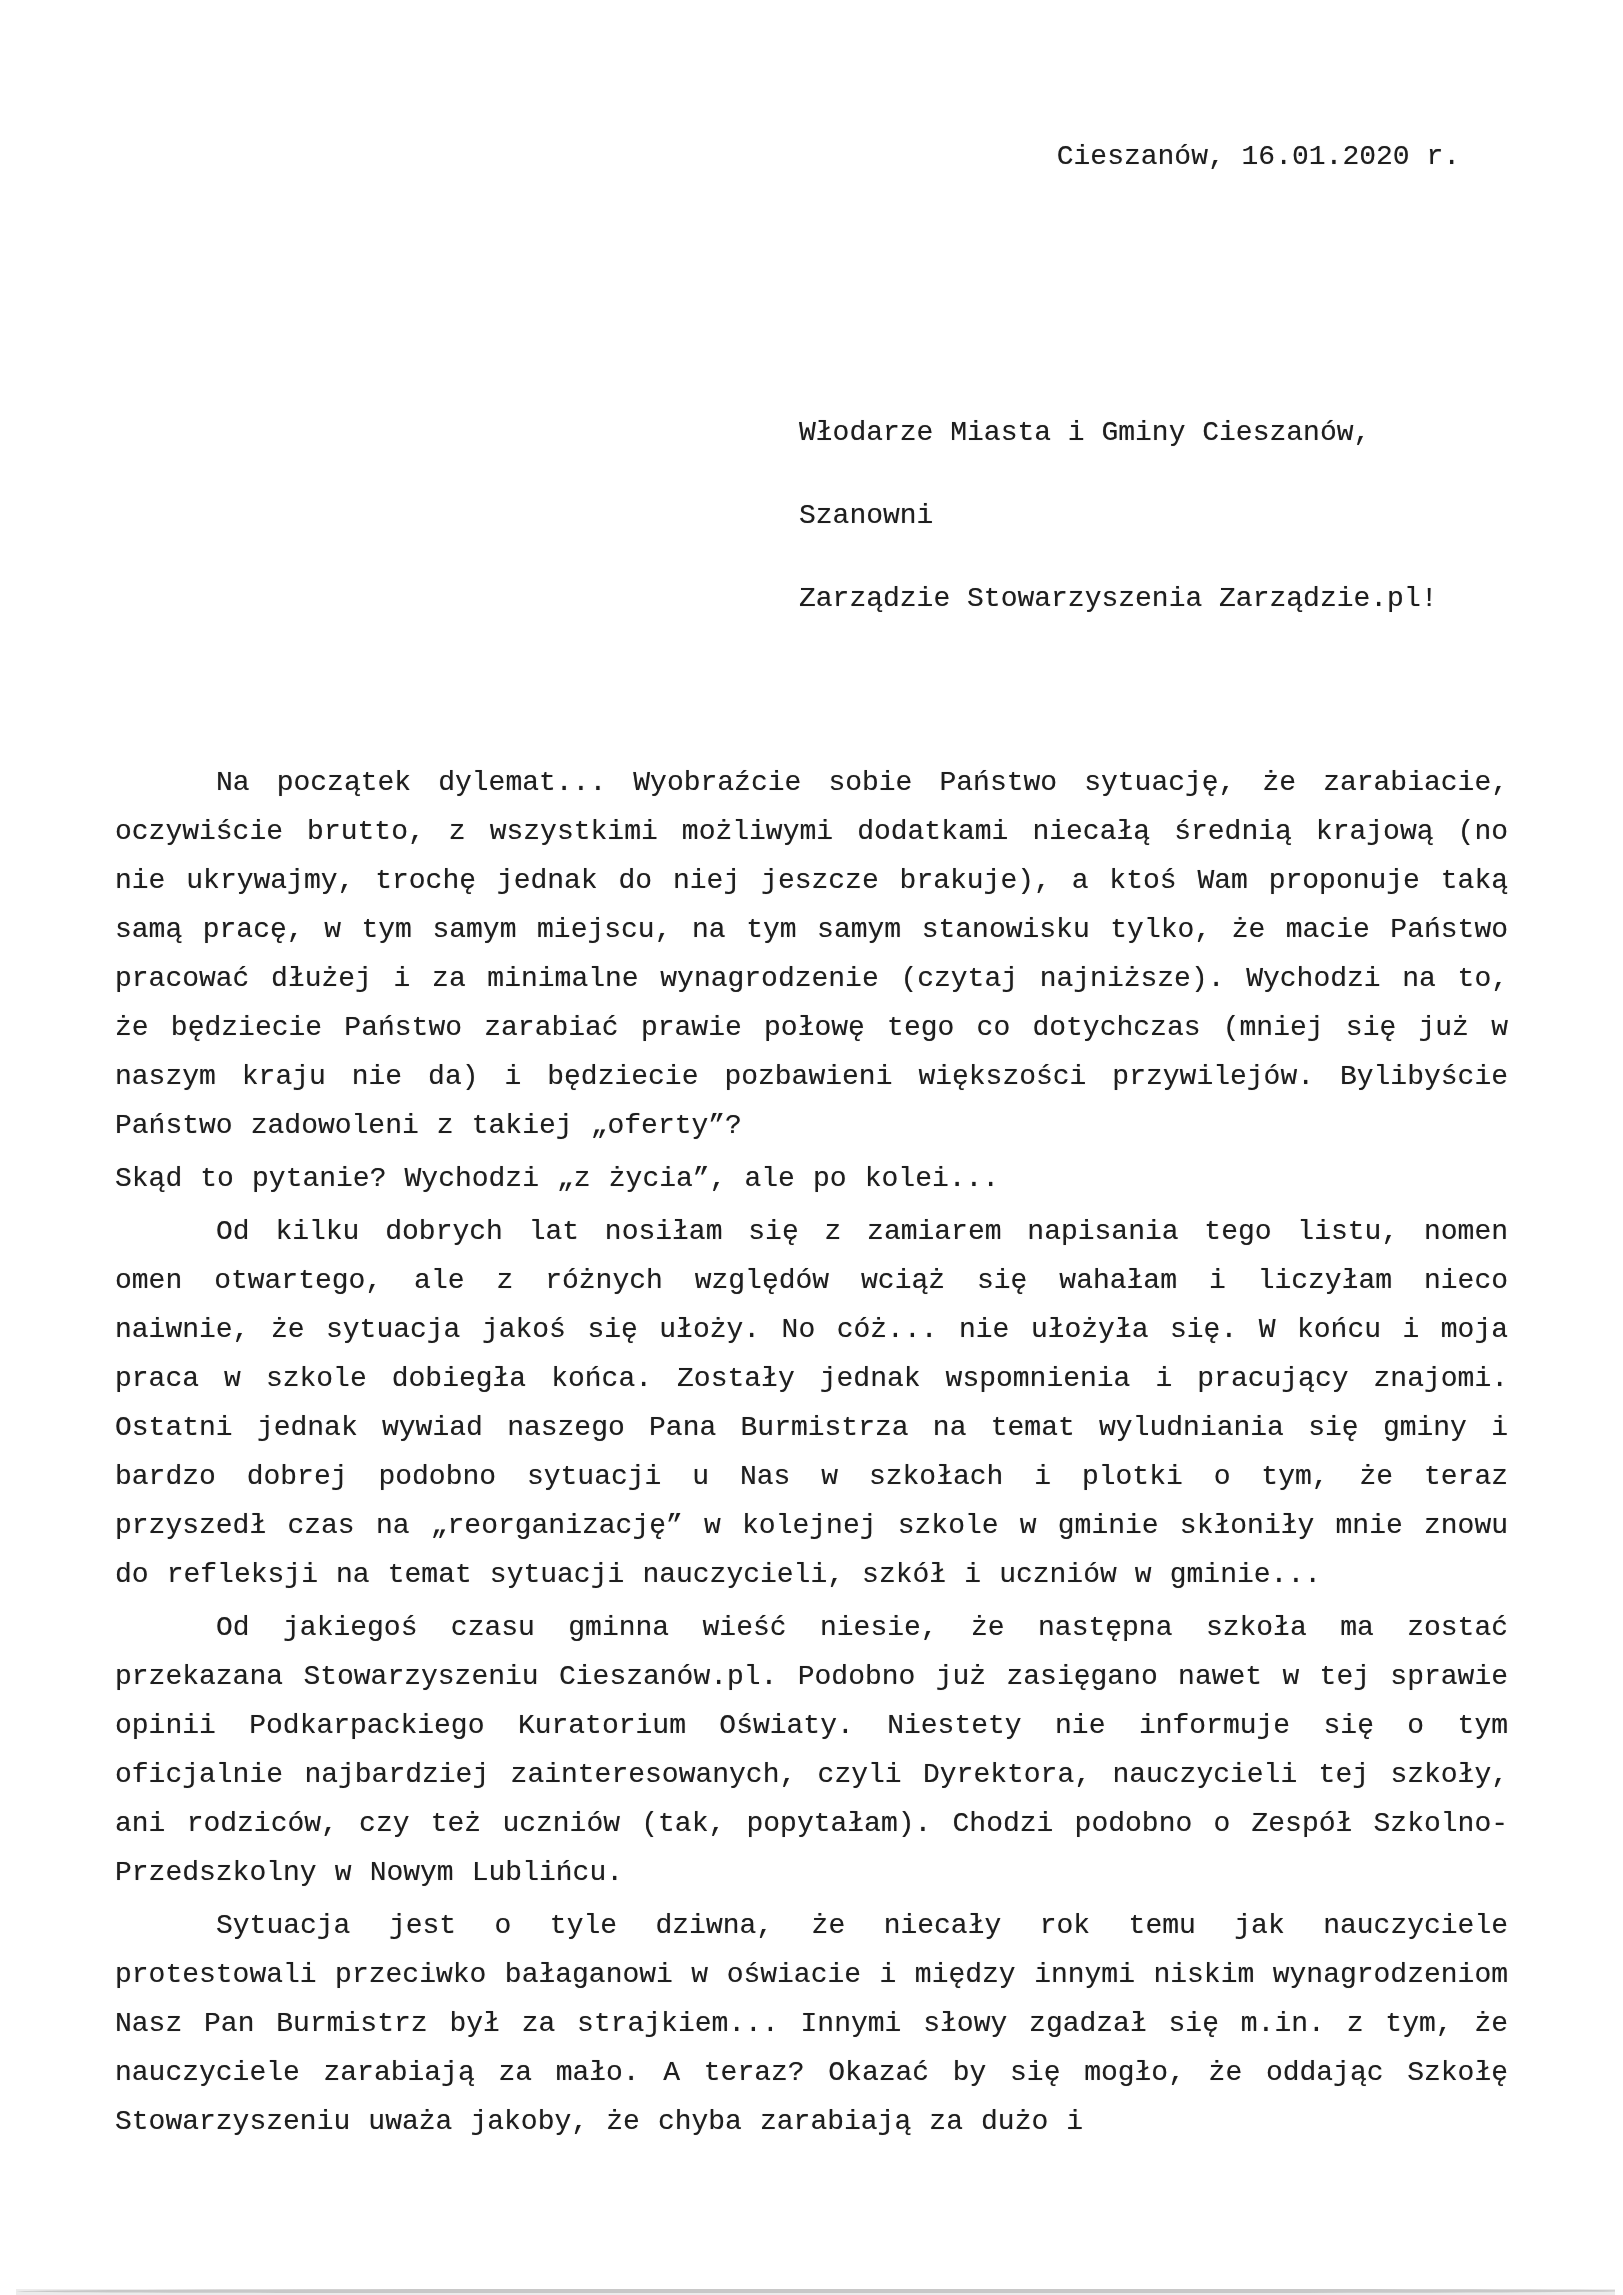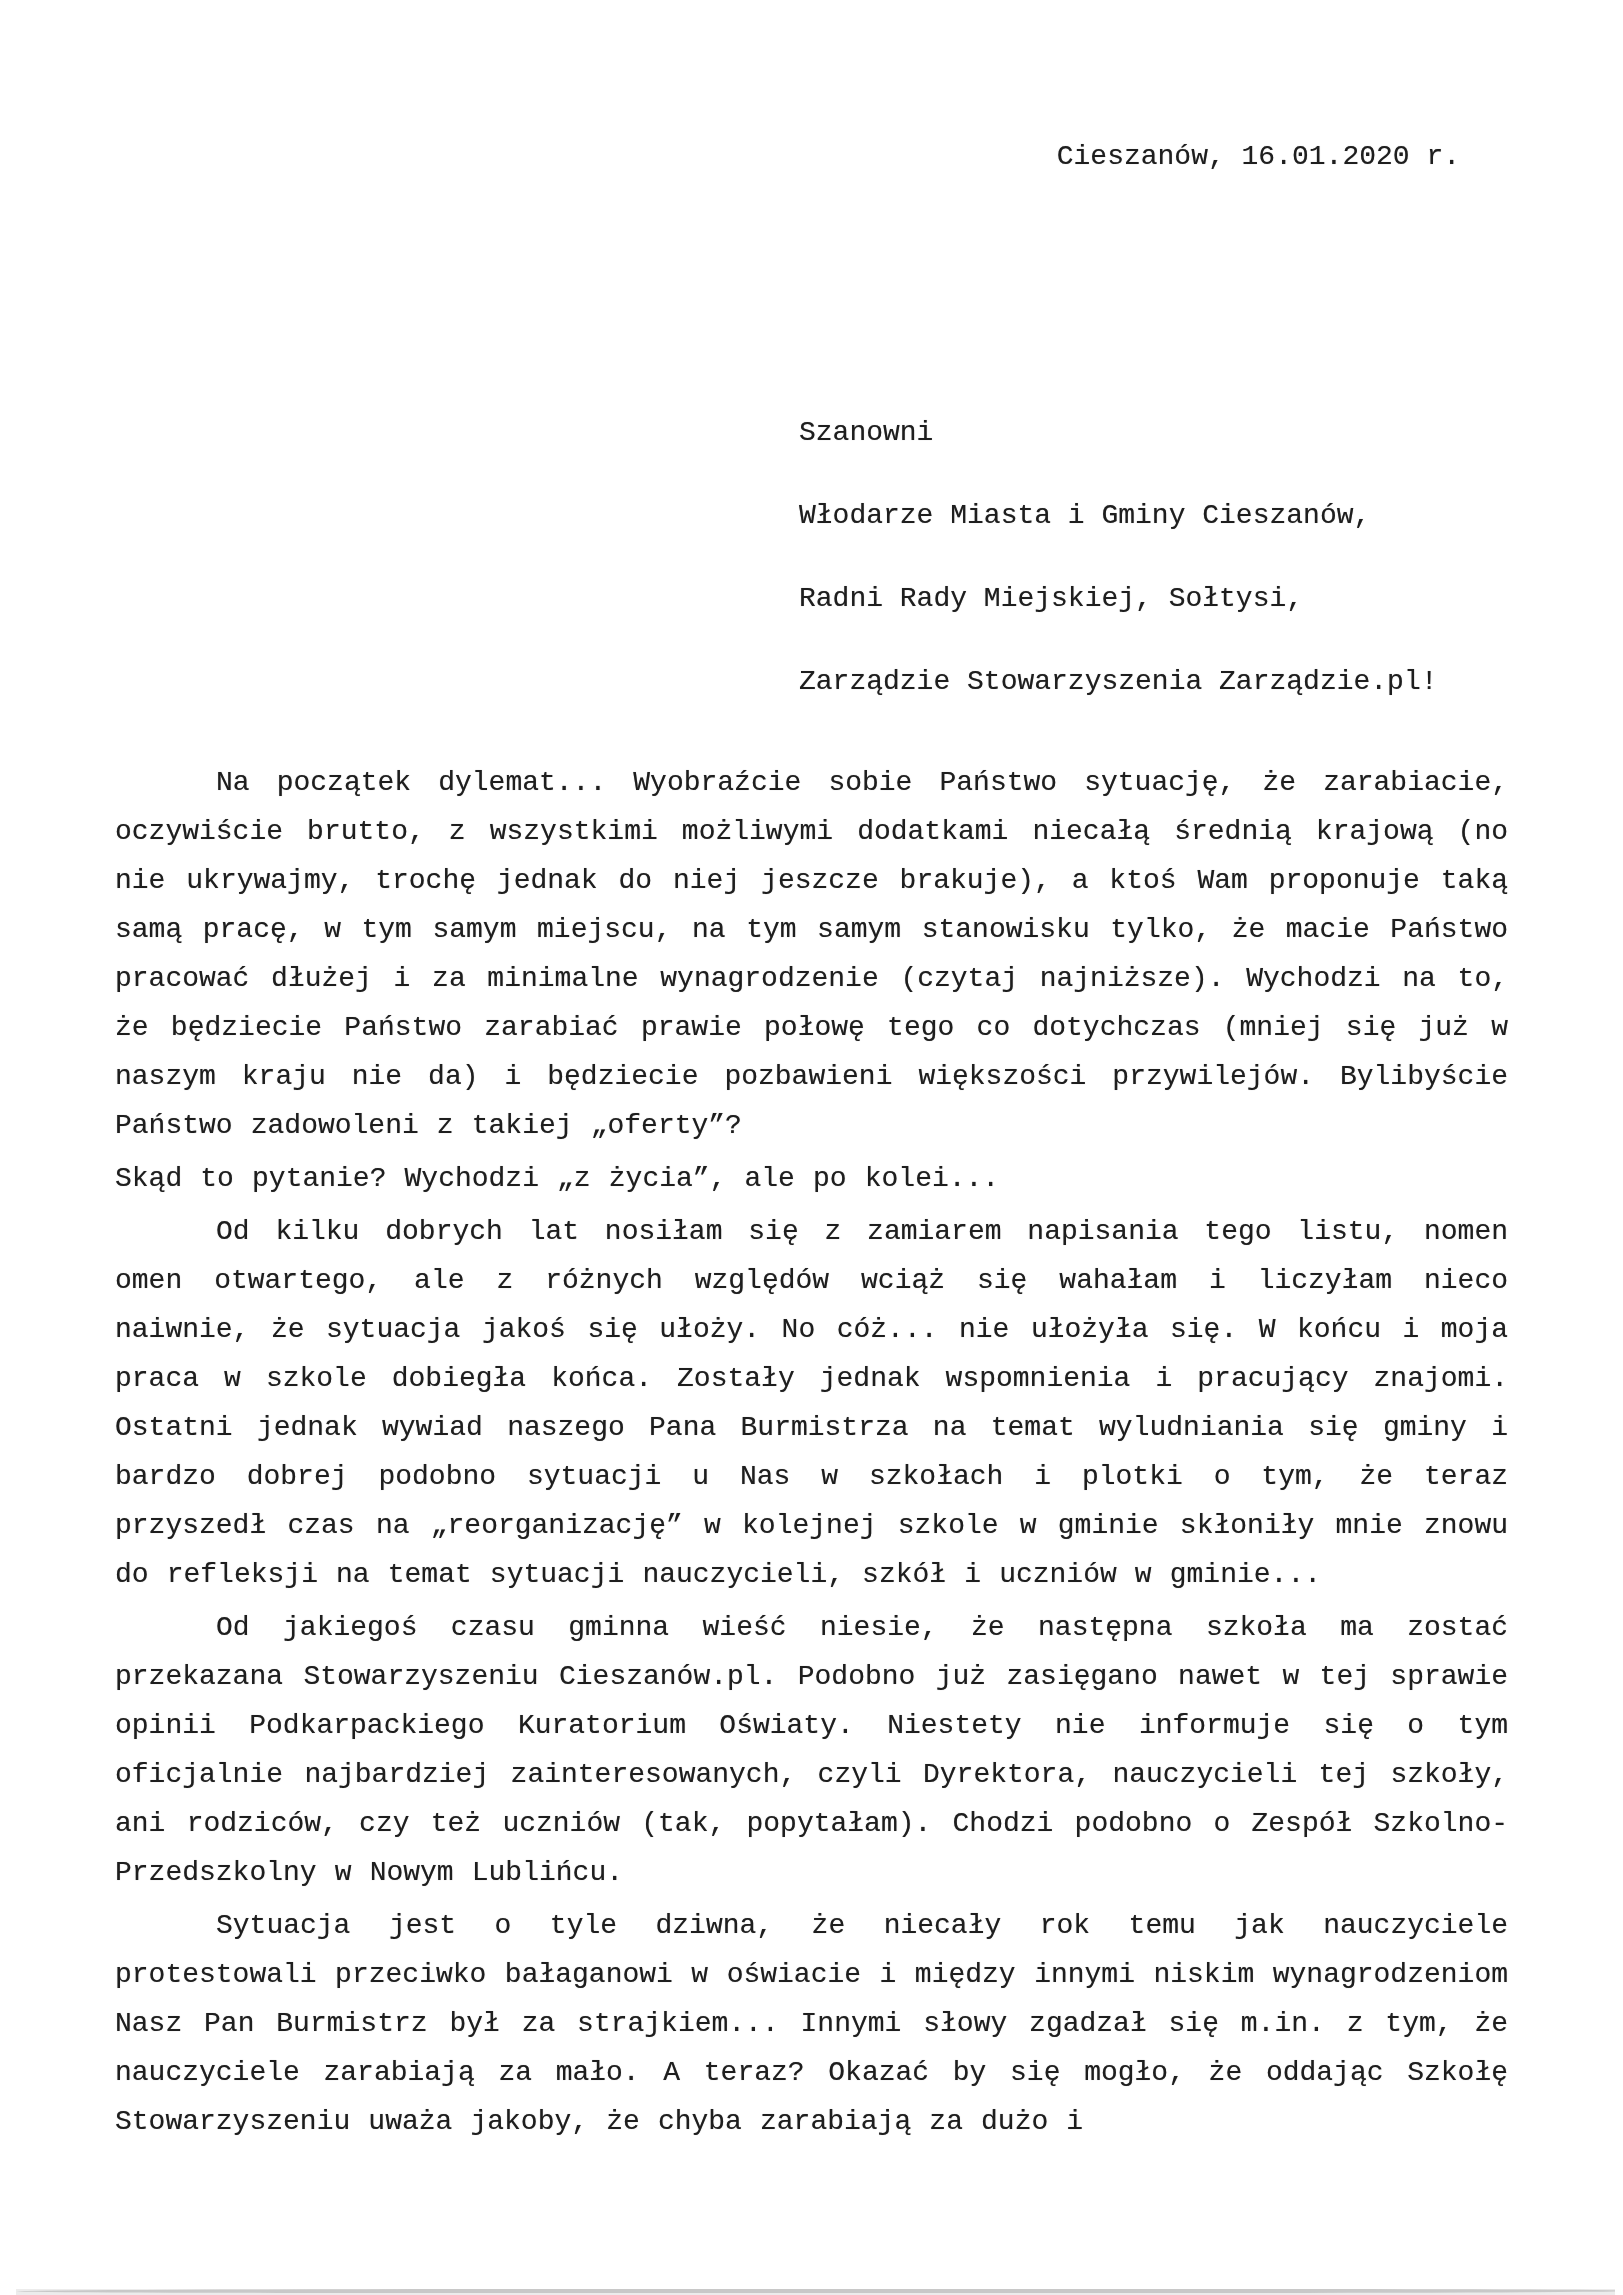--- a/index.html
+++ b/index.html
@@ -66,23 +66,22 @@
   }
 </style>
 </head>
 <body>
 
 <div class="sheet">
 
   <div class="date">Cieszanów, 16.01.2020 r.</div>
 
   <div class="recipients">
+    <div class="recipient-line">Włodarze Miasta i Gminy Cieszanów,</div>
     <div class="recipient-line">Szanowni</div>
-    <div class="recipient-line">Włodarze Miasta i Gminy Cieszanów,</div>
-    <div class="recipient-line">Radni Rady Miejskiej, Sołtysi,</div>
     <div class="recipient-line">Zarządzie Stowarzyszenia Zarządzie.pl!</div>
   </div>
 
   <div class="body-text">
     <p class="indent">Na początek dylemat... Wyobraźcie sobie Państwo sytuację, że zarabiacie, oczywiście brutto, z wszystkimi możliwymi dodatkami niecałą średnią krajową (no nie ukrywajmy, trochę jednak do niej jeszcze brakuje), a ktoś Wam proponuje taką samą pracę, w tym samym miejscu, na tym samym stanowisku tylko, że macie Państwo pracować dłużej i za minimalne wynagrodzenie (czytaj najniższe). Wychodzi na to, że będziecie Państwo zarabiać prawie połowę tego co dotychczas (mniej się już w naszym kraju nie da) i będziecie pozbawieni większości przywilejów. Bylibyście Państwo zadowoleni z takiej „oferty”?</p>
     <p>Skąd to pytanie? Wychodzi „z życia”, ale po kolei...</p>
     <p class="indent">Od kilku dobrych lat nosiłam się z zamiarem napisania tego listu, nomen omen otwartego, ale z różnych względów wciąż się wahałam i liczyłam nieco naiwnie, że sytuacja jakoś się ułoży. No cóż... nie ułożyła się. W końcu i moja praca w szkole dobiegła końca. Zostały jednak wspomnienia i pracujący znajomi. Ostatni jednak wywiad naszego Pana Burmistrza na temat wyludniania się gminy i bardzo dobrej podobno sytuacji u Nas w szkołach i plotki o tym, że teraz przyszedł czas na „reorganizację” w kolejnej szkole w gminie skłoniły mnie znowu do refleksji na temat sytuacji nauczycieli, szkół i uczniów w gminie...</p>
     <p class="indent">Od jakiegoś czasu gminna wieść niesie, że następna szkoła ma zostać przekazana Stowarzyszeniu Cieszanów.pl. Podobno już zasięgano nawet w tej sprawie opinii Podkarpackiego Kuratorium Oświaty. Niestety nie informuje się o tym oficjalnie najbardziej zainteresowanych, czyli Dyrektora, nauczycieli tej szkoły, ani rodziców, czy też uczniów (tak, popytałam). Chodzi podobno o Zespół Szkolno-Przedszkolny w Nowym Lublińcu.</p>
     <p class="indent">Sytuacja jest o tyle dziwna, że niecały rok temu jak nauczyciele protestowali przeciwko bałaganowi w oświacie i między innymi niskim wynagrodzeniom Nasz Pan Burmistrz był za strajkiem... Innymi słowy zgadzał się m.in. z tym, że nauczyciele zarabiają za mało. A teraz? Okazać by się mogło, że oddając Szkołę Stowarzyszeniu uważa jakoby, że chyba zarabiają za dużo i</p>
   </div>

